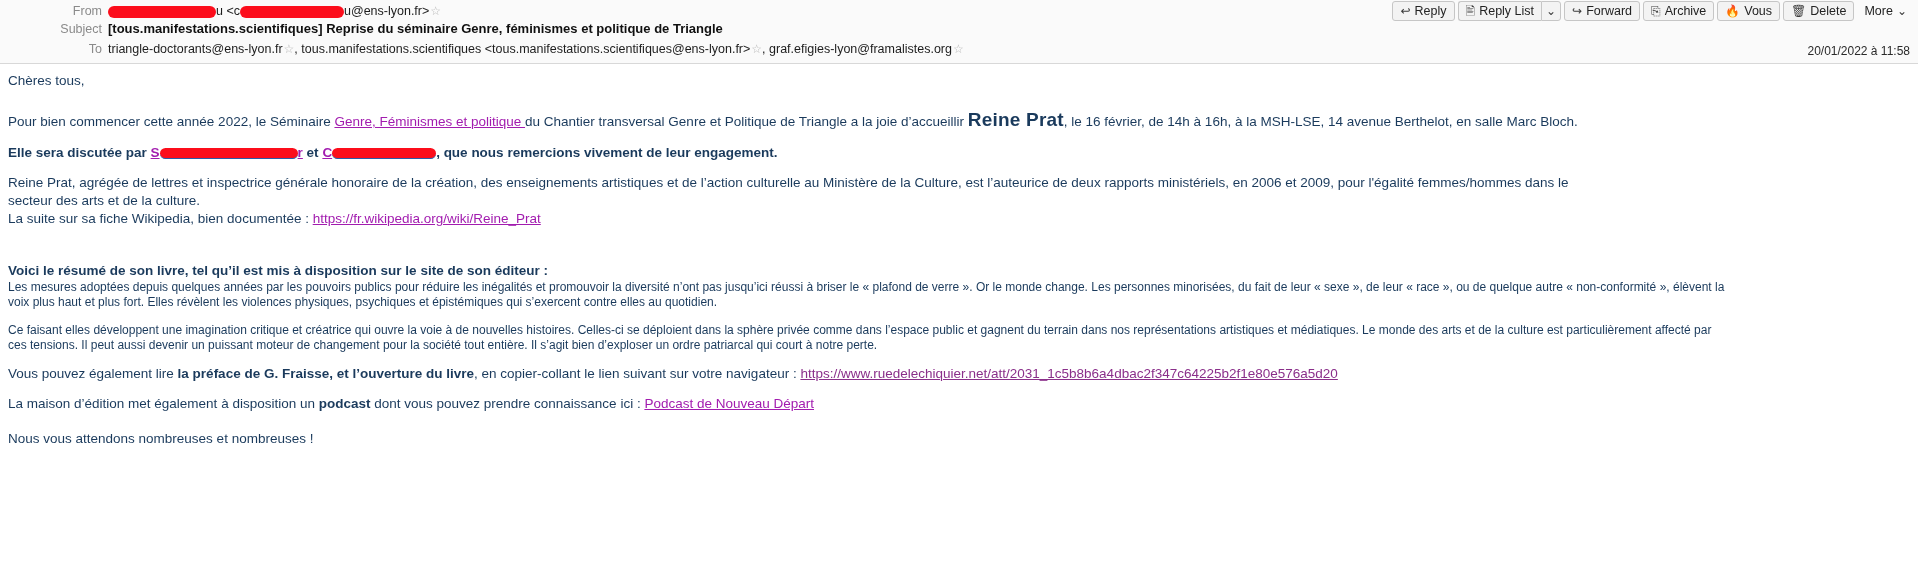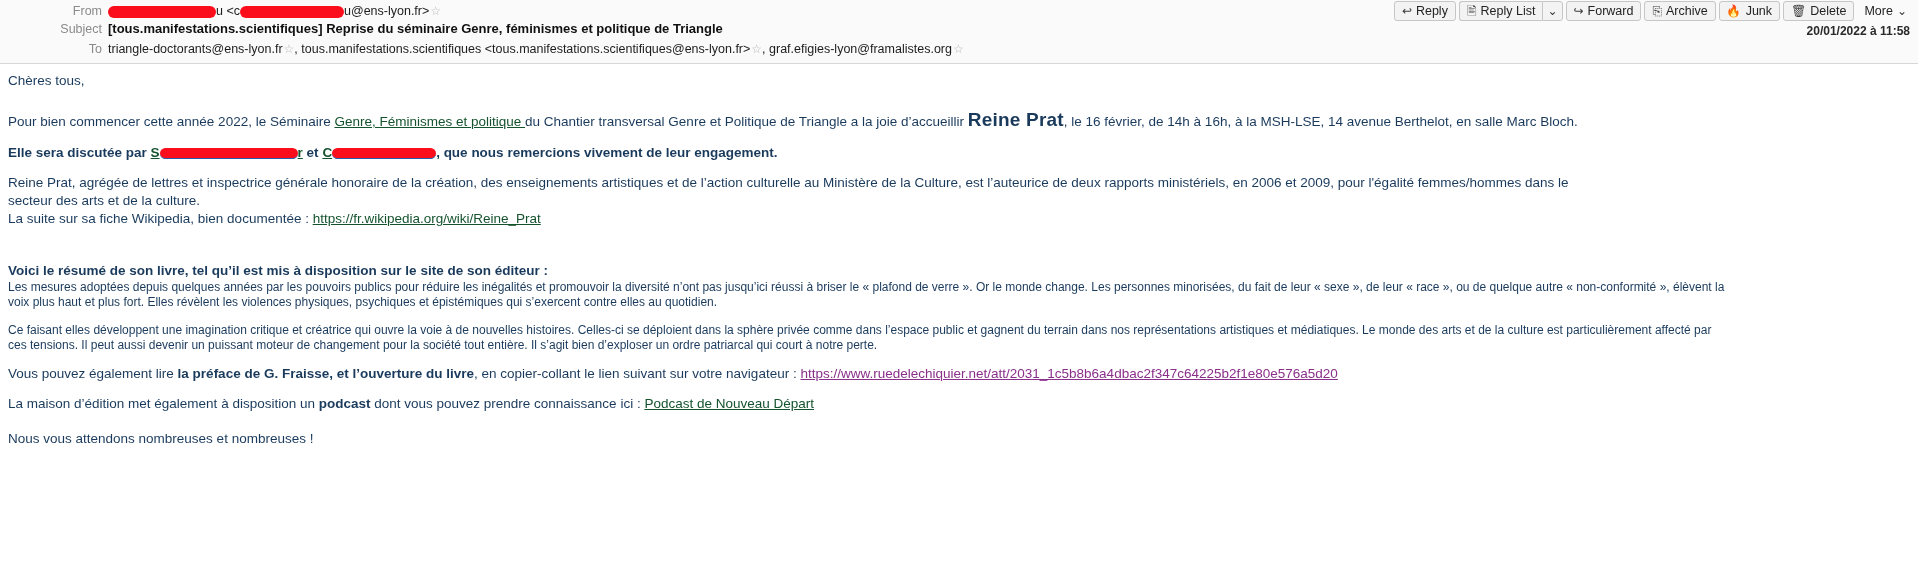--- a/index.html
+++ b/index.html
@@ -111,44 +111,43 @@
     height: 20px; padding: 0 6px;
     font-size: 12.5px; color: #232323;
     background: transparent; border: 1px solid transparent;
     white-space: nowrap; cursor: default;
   }
   .tb-ico { font-size: 12px; line-height: 1; color: #3a3a3a; display: inline-block; }
 
   .date-stamp {
     position: absolute;
     right: 8px;
-    top: 24px;
+    top: 44px;
     font-size: 12px;
     color: #2a2a2a;
     white-space: nowrap;
-    font-weight: bold;
   }
 
   
   .msg-body {
     padding: 8px 8px 0 8px;
     color: #1a3a5c;
     font-size: 13.5px;
     line-height: 1.33;
   }
   .msg-body p { margin: 0 0 0 0; }
   .gap { height: 17px; }
   .gap-sm { height: 12px; }
 
   .b { font-weight: bold; margin-top: 40px; }
   .big-name { font-size: 19px; font-weight: bold; letter-spacing: .2px; }
   .book-title { font-size: 17.5px; font-style: italic; }
 
   a.link, .link {
-    color: #14532d;
+    color: #a21caf;
     text-decoration: underline;
     cursor: pointer;
   }
   .link-purple {
     color: #8a2f8a;
     text-decoration: underline;
     cursor: pointer;
   }
 
   .summary-small {
@@ -194,21 +193,21 @@
       <span>Forward</span>
     </div>
 
     <div class="tb-btn">
       <span class="tb-ico">⎘</span>
       <span>Archive</span>
     </div>
 
     <div class="tb-btn">
       <span class="tb-ico">🔥</span>
-      <span>Junk</span>
+      <span>Vous</span>
     </div>
 
     <div class="tb-btn">
       <span class="tb-ico">🗑</span>
       <span>Delete</span>
     </div>
 
     <div class="tb-plain">
       <span>More</span>
       <span class="tb-ico">⌄</span>

